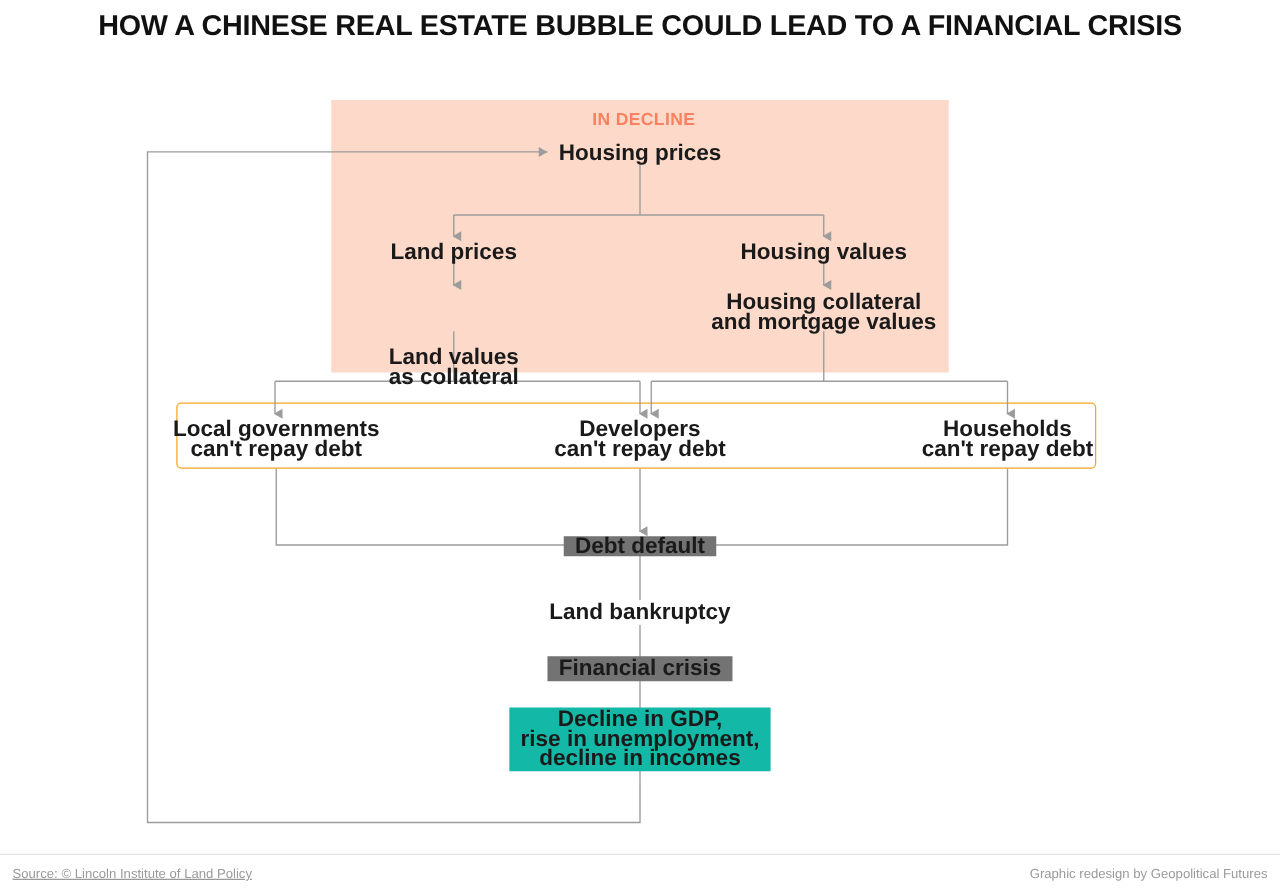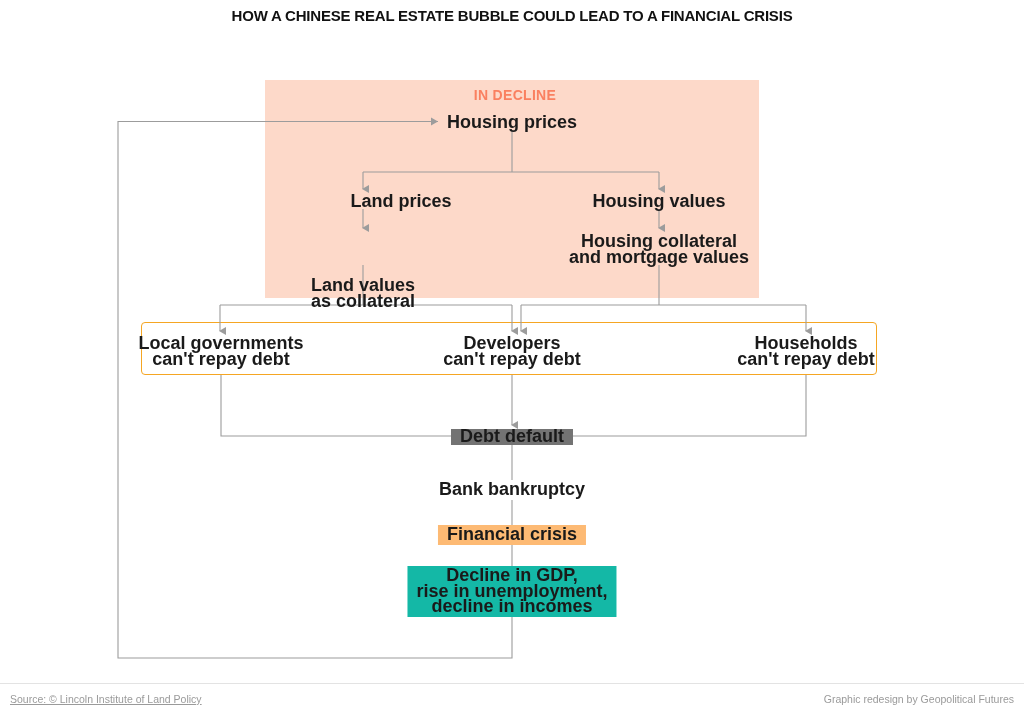--- a/index.html
+++ b/index.html
@@ -15,21 +15,21 @@
     overflow: hidden;
   }
 
   
   #chart-title {
     position: absolute;
     top: 7px;
     left: 0;
     width: 1024px;
     text-align: center;
-    font-size: 15px;
+    font-size: 23px;
     font-weight: bold;
     letter-spacing: -0.2px;
     color: #111111;
     font-family: "Liberation Sans", sans-serif;
   }
 
   
   #diagram {
     position: absolute;
     top: 0;
@@ -171,44 +171,44 @@
 
       <path d="M512,444 L512,625"></path>
 
     </g>
   </svg>
 
   <div class="region-title" style="left:515px; top:87px;">IN DECLINE</div>
 
   <div class="node" style="left:512px; top:115px;">Housing prices</div>
 
-  <div class="node" style="left:363px; top:194px;margin-left:38px;">Land prices</div>
+  <div class="node" style="left:363px; top:194px;">Land prices</div>
 
   <div class="node" style="left:659px; top:194px;">Housing values</div>
 
   <div class="node" style="left:363px; top:234px;margin-top:44px;">Land values
 as collateral</div>
 
   <div class="node" style="left:659px; top:234px;">Housing collateral
 and mortgage values</div>
 
   <div class="node" style="left:221px; top:336px;">Local governments
 can't repay debt</div>
 
   <div class="node" style="left:512px; top:336px;">Developers
 can't repay debt</div>
 
   <div class="node" style="left:806px; top:336px;">Households
 can't repay debt</div>
 
   <div class="node" style="left:512px; top:429px; background:#737373; padding:0 9px;">Debt default</div>
 
-  <div class="node" style="left:512px; top:480px; background:#ffffff; padding:2px 9px;">Bank bankruptcy</div>
-
-  <div class="node" style="left:512px; top:525px; background:#fdba74; padding:2px 9px;">Financial crisis</div>
+  <div class="node" style="left:512px; top:480px; background:#ffffff; padding:2px 9px;">Land bankruptcy</div>
+
+  <div class="node" style="left:512px; top:525px; background:#737373; padding:2px 9px;">Financial crisis</div>
 
   <div class="node" style="left:512px; top:566px; background:#14b8a6; padding:2px 9px;">Decline in GDP,
 rise in unemployment,
 decline in incomes</div>
 
 </div>
 
 <div id="footer-rule"></div>
 <div id="source-note">Source: © Lincoln Institute of Land Policy</div>
 <div id="credit-note">Graphic redesign by Geopolitical Futures</div>

